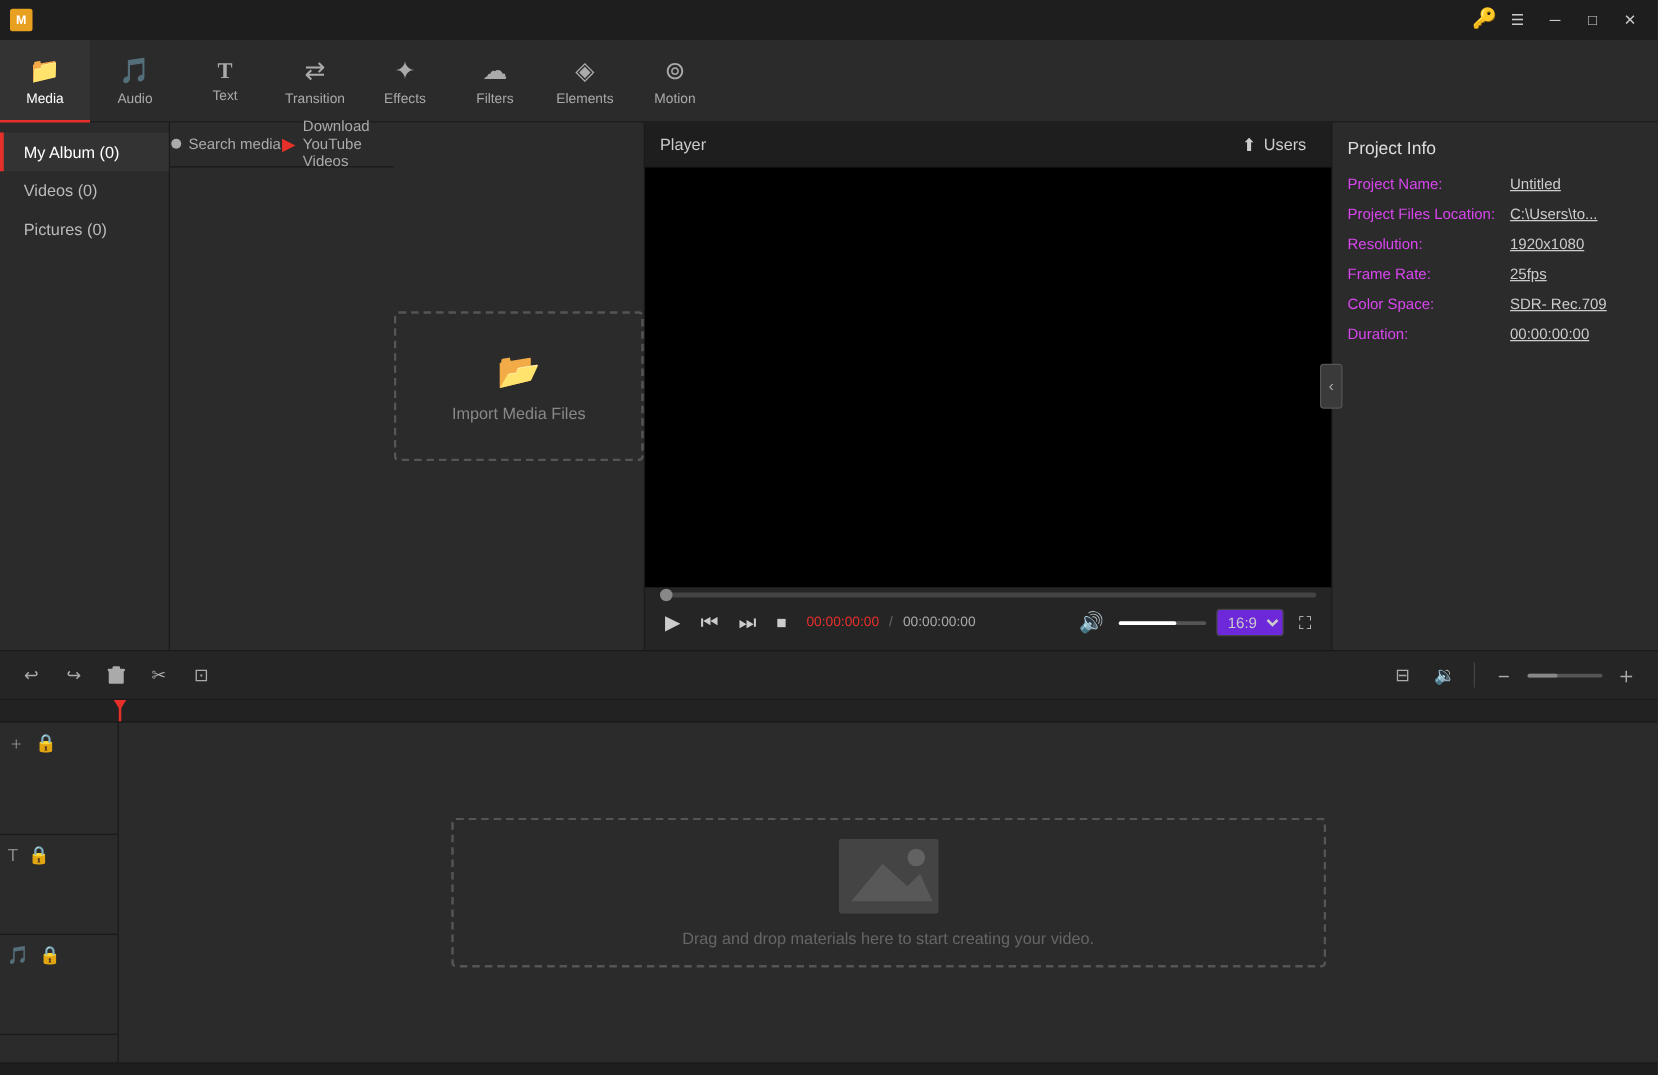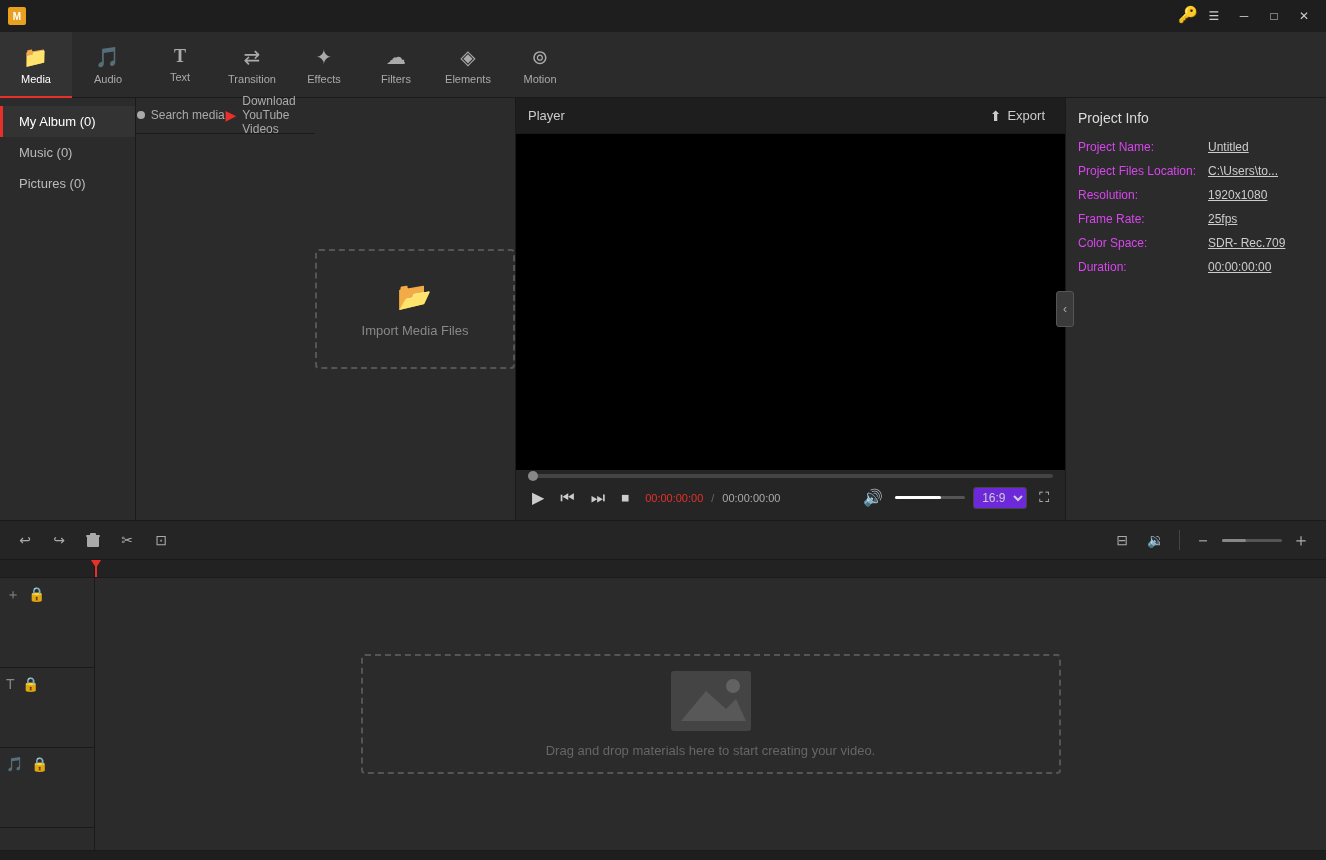--- a/index.html
+++ b/index.html
@@ -412,21 +412,21 @@
   </div>
 </div>
 
 <div id="main">
 
   <div id="sidebar">
     <div class="sidebar-item active">
       <span>My Album (0)</span>
     </div>
     <div class="sidebar-item">
-      <span>Music (0)</span>
+      <span>Videos (0)</span>
     </div>
     <div class="sidebar-item">
       <span>Pictures (0)</span>
     </div>
   </div>
 
   <div id="media-panel">
     <div id="media-tabs">
       <div class="media-tab">
         <span class="tab-dot"></span>
@@ -443,21 +443,21 @@
         <span>Import Media Files</span>
       </div>
     </div>
   </div>
 
   <div id="player">
     <div id="player-header">
       <span id="player-title">Player</span>
       <button id="export-btn">
         <span style="font-size:14px;">⬆</span>
-        <span>Export</span>
+        <span>Users</span>
       </button>
     </div>
     <div id="player-video"></div>
     <div id="player-controls">
       <div id="progress-bar">
         <div id="progress-thumb"></div>
       </div>
       <div id="ctrl-row">
         <button class="ctrl-btn">▶</button>
         <button class="ctrl-btn">⏮</button>

